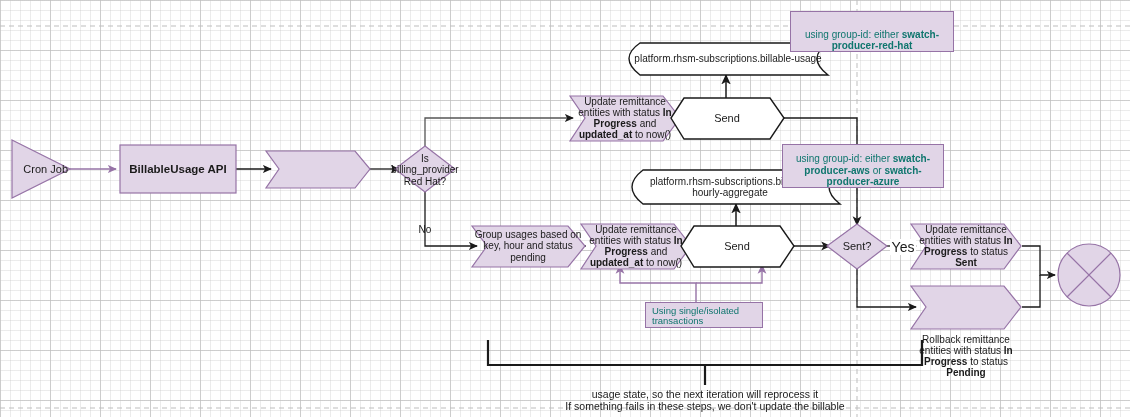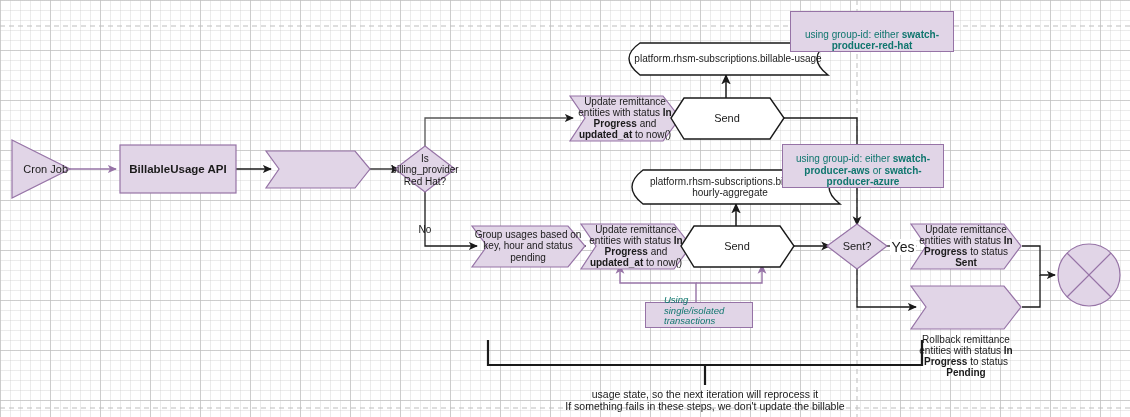--- a/index.html
+++ b/index.html
@@ -234,21 +234,21 @@
       <div><span>entities with status </span><b>In</b></div>
       <div><b>Progress</b><span> and</span></div>
       <div><b>updated_at</b><span> to now()</span></div>
     </div>
   </div>
 
   <div class="node" style="left:694px;top:226px;width:86px;height:41px;">
     <span class="lbl" style="font-size:11px;">Send</span>
   </div>
 
-  <div class="note-box note-left" style="position:absolute;left:645px;top:302px;width:108px;height:26px;padding-left:16px;font-style:italic;">
+  <div class="note-box note-left" style="position:absolute;left:645px;top:302px;width:118px;height:26px;padding-left:4px;">
     <div class="lbl" style="font-size:9.5px;">
       <div>Using single/isolated</div>
       <div>transactions</div>
     </div>
   </div>
 
   <div class="node" style="left:827px;top:236px;width:60px;height:20px;align-items:center;">
     <span class="lbl" style="font-size:11px;">Sent?</span>
   </div>
 

